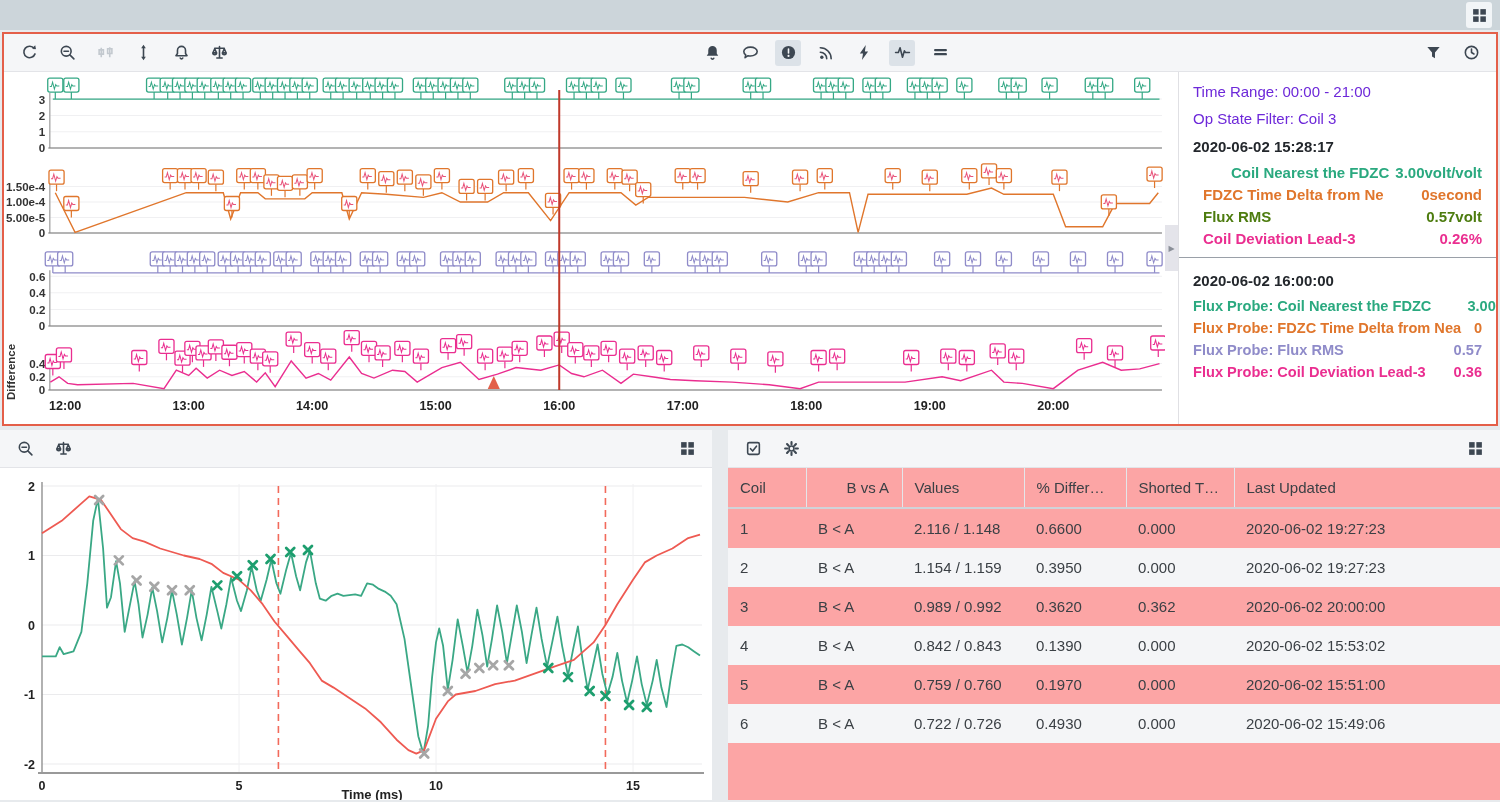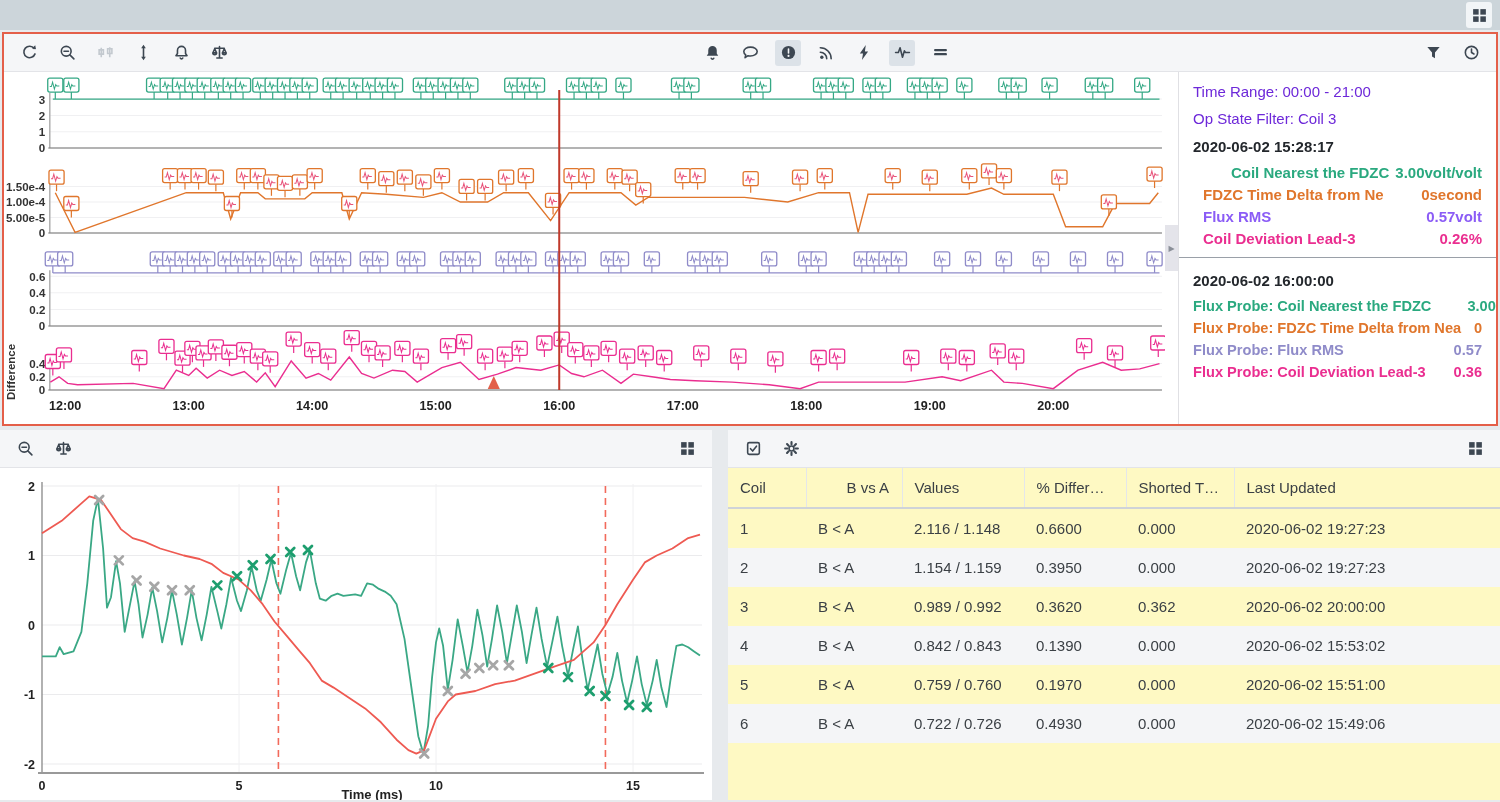--- a/index.html
+++ b/index.html
@@ -36,21 +36,21 @@
         padding:2.5px 0 2.5px 10px; white-space:nowrap; }
   .kv .v { flex:0 0 auto; }
   .kv .k { overflow:hidden; text-overflow:clip; }
   .info-divider { border-top:1px solid #9aa0a8; margin:8px -14px; }
   .kv2 { display:flex; justify-content:space-between; gap:4px; font-weight:bold;
          padding:3px 0; font-size:14.6px; white-space:nowrap; }
 
   .bottom { display:flex; margin-top:4px; height:370px; }
   .bl-panel { width:712px; background:#fff; display:flex; flex-direction:column; }
   .gap-col { width:16px; }
-  .br-panel { flex:1; background:#fef9c3; display:flex; flex-direction:column; }
+  .br-panel { flex:1; background:#fca5a5; display:flex; flex-direction:column; }
   table { width:100%; border-collapse:collapse; font-size:15px; color:#3b4045; table-layout:fixed; }
   th { text-align:left; font-weight:normal; padding:11px 12px; border-bottom:2px solid #cfd3d8;
        border-right:1px solid #e4e6ea; white-space:nowrap; overflow:hidden; text-overflow:ellipsis; }
   th:last-child { border-right:none; }
   td { padding:11px 12px; white-space:nowrap; }
   tbody tr:nth-child(even) { background:#f4f5f7; }
 </style>
 </head>
 <body>
 
@@ -796,21 +796,21 @@
       <div class="info-ts">2020-06-02 15:28:17</div>
       <div id="info-rows-1">
           <div class="kv" style="color: rgb(42, 169, 127); justify-content: flex-end;">
             <span class="k">Coil Nearest the FDZC</span>
             <span class="v">3.00volt/volt</span>
           </div>
           <div class="kv" style="color: rgb(224, 118, 44);">
             <span class="k">FDZC Time Delta from Ne</span>
             <span class="v">0second</span>
           </div>
-          <div class="kv" style="color: #8b5cf6;">
+          <div class="kv" style="color: #4d7c0f;">
             <span class="k">Flux RMS</span>
             <span class="v">0.57volt</span>
           </div>
           <div class="kv" style="color: rgb(234, 46, 144);">
             <span class="k">Coil Deviation Lead-3</span>
             <span class="v">0.26%</span>
           </div>
         </div>
       <div class="info-divider"></div>
       <div class="info-ts">2020-06-02 16:00:00</div>

